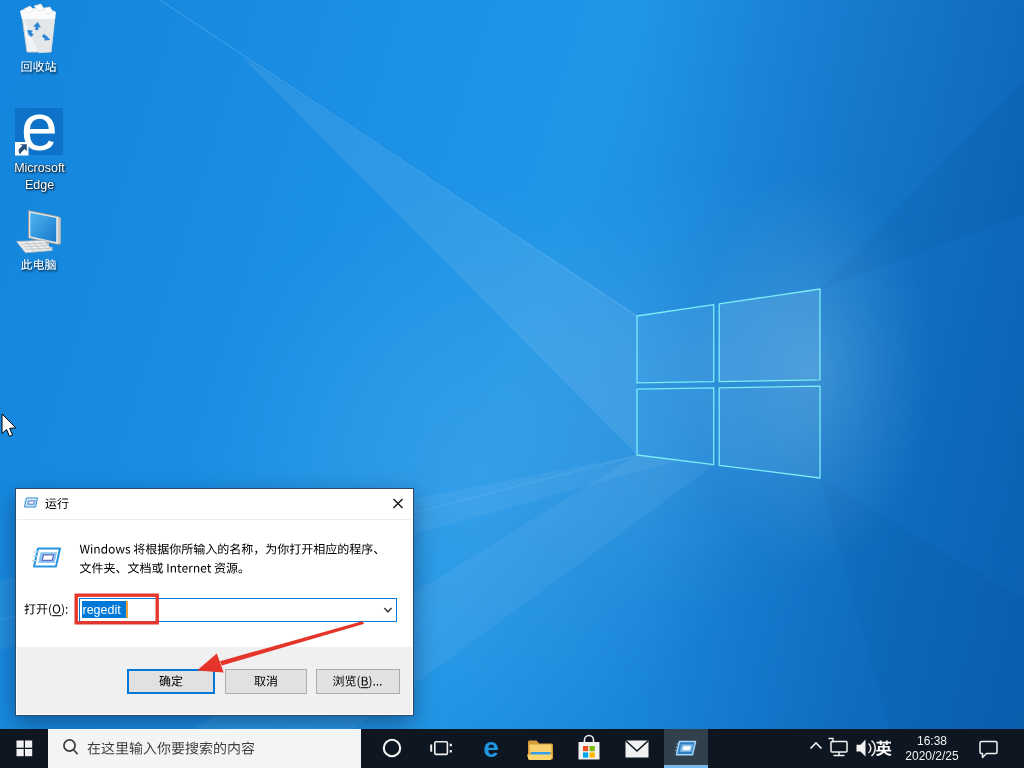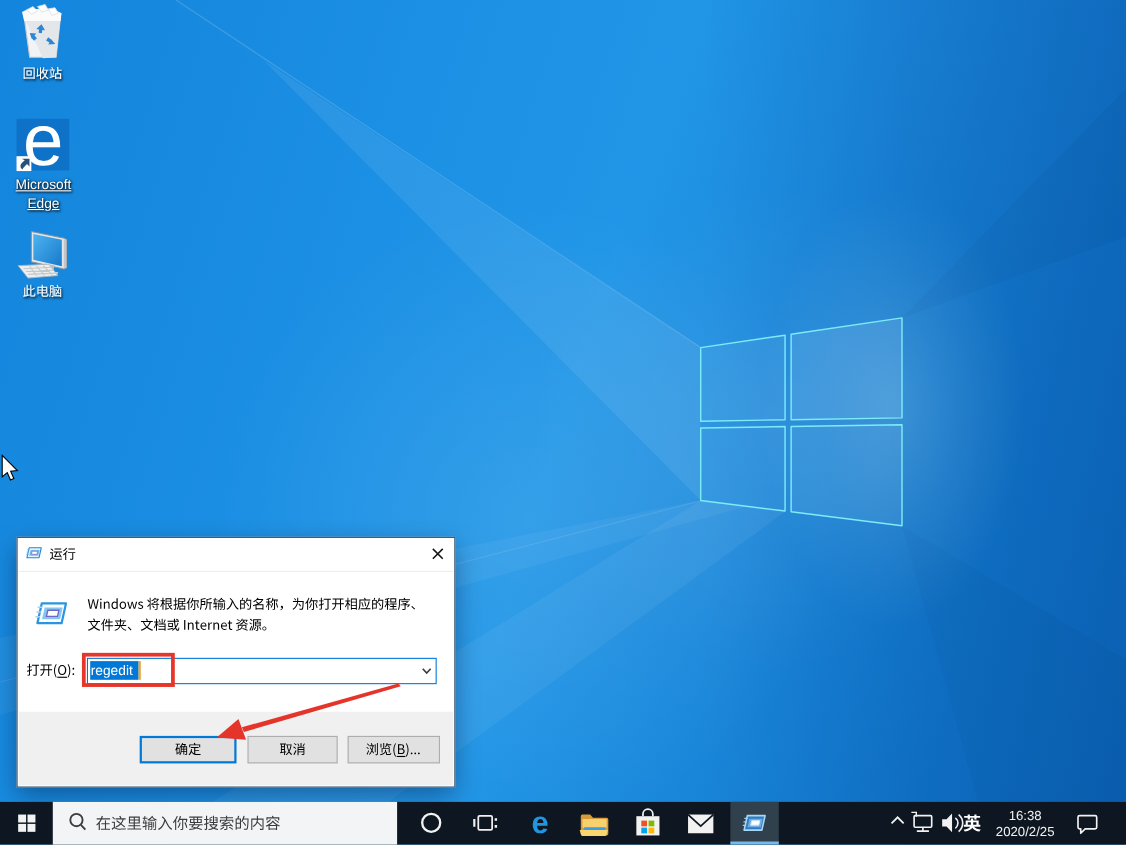--- a/index.html
+++ b/index.html
@@ -12,21 +12,21 @@
     background:#fff; border:1px solid #2b4a68; box-shadow:0 8px 22px rgba(0,0,30,0.38); }
   #dlgfoot { position:absolute; left:1px; right:1px; bottom:1px; height:67px; background:#f0f0f0; }
   .btn { position:absolute; background:#e1e1e1; border:1px solid #adadad; }
   #combo { position:absolute; left:78.5px; top:598px; width:318.5px; height:24px; background:#fff; border:1px solid #0078d7; }
   #sel { position:absolute; left:81.5px; top:600.5px; width:44.5px; height:17px; background:#0078d7; }
   #caret { position:absolute; left:126.3px; top:600.5px; width:2px; height:17px; background:#e8a33b; }
   #bar { position:absolute; left:0; top:729px; width:1024px; height:39px; background:#0e1721; }
   #sbox { position:absolute; left:48px; top:729px; width:313px; height:39px; background:#f3f4f5; }
   #runbtn { position:absolute; left:664px; top:729px; width:44px; height:39px; background:#31404d; }
   #rbline { position:absolute; left:664px; top:765.2px; width:44px; height:2.8px; background:#76b9ed; }
-  .lbl { position:absolute; color:#fff; font-size:12.5px; text-align:center; text-shadow:1px 1px 2px rgba(0,0,0,0.9), 0 0 2px rgba(0,0,0,0.7);text-decoration:underline; }
+  .lbl { position:absolute; color:#fff; font-size:12.5px; text-align:center; text-shadow:1px 1px 2px rgba(0,0,0,0.9), 0 0 2px rgba(0,0,0,0.7); }
   #clock { position:absolute; will-change:transform; left:896px; top:734px; width:72px; color:#f2f2f2; font-size:12px; text-align:center; line-height:14.5px; }
 </style></head><body>
 <div id="desk">
   <svg width="1024" height="768" style="position:absolute;left:0;top:0">
     <defs>
       <linearGradient id="pcscr" x1="0" y1="0" x2="1" y2="1">
         <stop offset="0" stop-color="#4db4f0"></stop>
           <stop offset="1" stop-color="#1779cc"></stop>
       </linearGradient>
       <linearGradient id="darkR" x1="0" y1="0" x2="1" y2="0">

